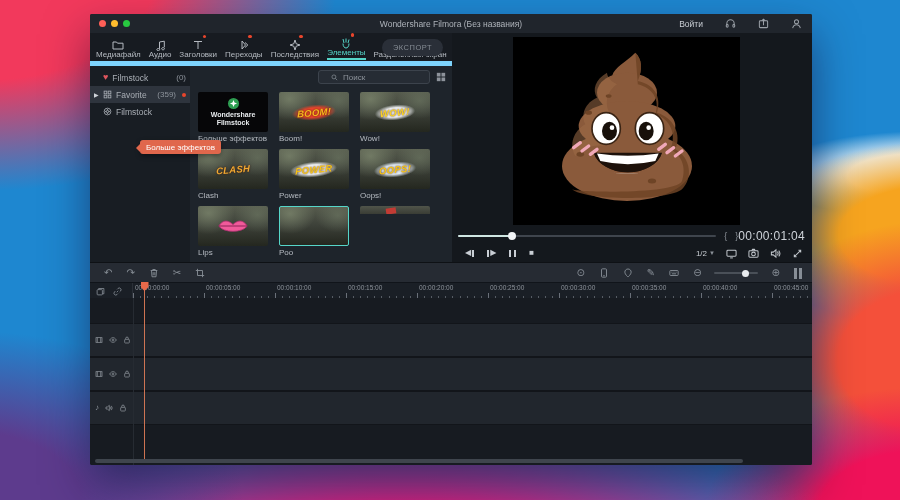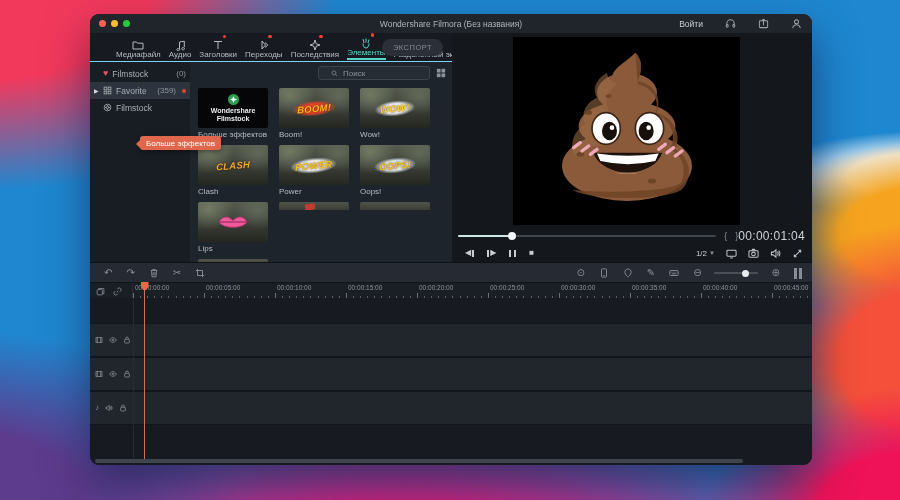--- a/index.html
+++ b/index.html
@@ -10,34 +10,34 @@
     background-image:
       radial-gradient(55% 60% at -2% -5%, #f2395c 35%, rgba(242,57,92,0) 72%),
       radial-gradient(40% 45% at -3% 100%, #5d3b8d 30%, rgba(93,59,141,0) 75%),
       radial-gradient(70% 45% at 45% 118%, #e01a79 35%, rgba(224,26,121,0) 78%),
       radial-gradient(30% 30% at 103% 102%, #ef1259 40%, rgba(239,18,89,0) 82%),
       radial-gradient(26% 34% at 104% 72%, #f4503a 42%, rgba(244,80,58,0) 82%),
       radial-gradient(24% 22% at 104% 47%, #f6a41f 45%, rgba(246,164,31,0) 85%),
       radial-gradient(22% 11% at 103% 35%, #edf3f7 40%, rgba(237,243,247,0) 80%);
   }
   .win{position:absolute;left:90px;top:14px;width:722px;height:451px;background:#1d2127;
-       border-radius:9px;overflow:hidden;box-shadow:0 20px 45px rgba(20,0,40,.5);}
+       border-radius:2px;overflow:hidden;box-shadow:0 20px 45px rgba(20,0,40,.5);}
   
   .titlebar{position:absolute;left:0;top:0;width:100%;height:19px;background:#20252c;
             border-bottom:1px solid #14171c;display:flex;align-items:center;}
   .lights{display:flex;gap:5px;margin-left:9px;}
   .light{width:7px;height:7px;border-radius:50%;}
   .l-red{background:#ff5f57}.l-yel{background:#febc2e}.l-grn{background:#28c840}
   .wtitle{position:absolute;left:0;right:0;text-align:center;font-size:8.5px;color:#aeb3ba;pointer-events:none;}
   .tb-right{position:absolute;right:10px;top:0;height:19px;display:flex;align-items:center;gap:22px;}
   .login{font-size:8.5px;color:#c9ced4;}
   .tb-ic{width:11px;height:11px;stroke:#9aa0a7;fill:none;stroke-width:1.1;}
   
   .leftcol{position:absolute;left:0;top:19px;width:362px;height:229px;background:#171b21;}
-  .tabbar{position:relative;height:28px;display:flex;align-items:flex-end;padding-left:22px;border-bottom:1px solid #7dd3fc;}
+  .tabbar{position:relative;height:28px;display:flex;align-items:flex-end;padding-left:2px;border-bottom:5px solid #7dd3fc;}
   .tab{display:flex;flex-direction:column;align-items:center;justify-content:center;gap:1px;
        padding:2px 4px 1px;cursor:pointer;position:relative;}
   .tab-ic{position:relative;width:12px;height:12px;}
   .tab-ic svg{width:12px;height:12px;stroke:#b6bbc2;fill:none;stroke-width:1;}
   .tab-lb{font-size:8px;color:#b6bbc2;white-space:nowrap;}
   .tab.active .tab-lb{color:#56d6c9;border-bottom:2px solid #56d6c9;padding-bottom:1px;}
   .tab.active .tab-ic svg{stroke:#56d6c9;}
   .dot{position:absolute;right:-2px;top:-2px;width:3.5px;height:3.5px;border-radius:50%;background:#e8452c;}
   .export{position:absolute;right:9px;top:6px;background:#2a2f38;border-radius:9px;color:#858c94;
           font-size:7.5px;letter-spacing:.5px;padding:4px 11px;cursor:pointer;}
@@ -454,20 +454,28 @@
               </div>
     <div class="glabel">Oops!</div>
   </div>
             <div class="gitem">
     <div class="thumb scene">
                 <svg class="art-wide">
                   <use href="#i-lips"></use>
                 </svg>
               </div>
     <div class="glabel">Lips</div>
+  </div>
+            <div class="gitem sel">
+    <div class="thumb scene">
+                <svg class="art">
+                  <use href="#i-poo"></use>
+                </svg>
+              </div>
+    <div class="glabel">Poo</div>
   </div>
             <div class="gpartial red"></div>
             <div class="gpartial"></div>
             <div class="gpartial"></div>
           </div>
       </div>
     </div>
   </div>
 
   <div class="preview">

